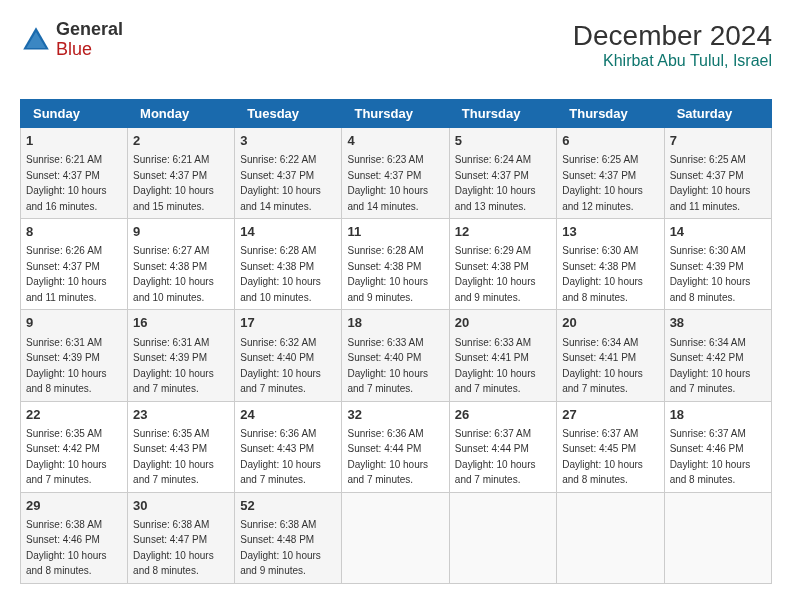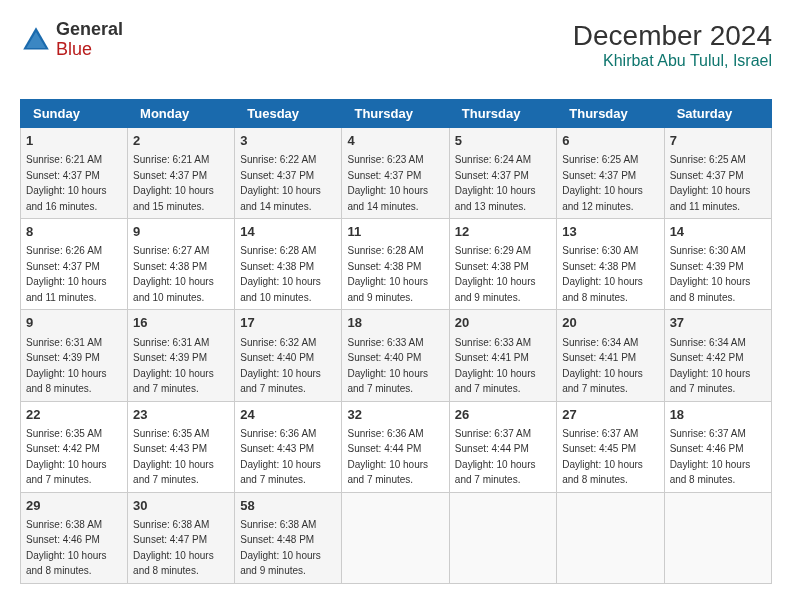--- a/index.html
+++ b/index.html
@@ -209,21 +209,21 @@
       </td>
         <td>
         <span class="day-num">20</span>
         <span class="day-detail">Sunrise: 6:33 AM<br>Sunset: 4:41 PM<br>Daylight: 10 hours and 7 minutes.</span>
       </td>
         <td>
         <span class="day-num">20</span>
         <span class="day-detail">Sunrise: 6:34 AM<br>Sunset: 4:41 PM<br>Daylight: 10 hours and 7 minutes.</span>
       </td>
         <td>
-        <span class="day-num">37</span>
+        <span class="day-num">38</span>
         <span class="day-detail">Sunrise: 6:34 AM<br>Sunset: 4:42 PM<br>Daylight: 10 hours and 7 minutes.</span>
       </td>
       </tr>
       <tr>
         <td>
         <span class="day-num">22</span>
         <span class="day-detail">Sunrise: 6:35 AM<br>Sunset: 4:42 PM<br>Daylight: 10 hours and 7 minutes.</span>
       </td>
         <td>
         <span class="day-num">23</span>
@@ -253,21 +253,21 @@
       <tr>
         <td>
         <span class="day-num">29</span>
         <span class="day-detail">Sunrise: 6:38 AM<br>Sunset: 4:46 PM<br>Daylight: 10 hours and 8 minutes.</span>
       </td>
         <td>
         <span class="day-num">30</span>
         <span class="day-detail">Sunrise: 6:38 AM<br>Sunset: 4:47 PM<br>Daylight: 10 hours and 8 minutes.</span>
       </td>
         <td>
-        <span class="day-num">58</span>
+        <span class="day-num">52</span>
         <span class="day-detail">Sunrise: 6:38 AM<br>Sunset: 4:48 PM<br>Daylight: 10 hours and 9 minutes.</span>
       </td>
         <td class="empty-cell"></td>
         <td class="empty-cell"></td>
         <td class="empty-cell"></td>
         <td class="empty-cell"></td>
       </tr>
     </tbody>
 </table>
 

